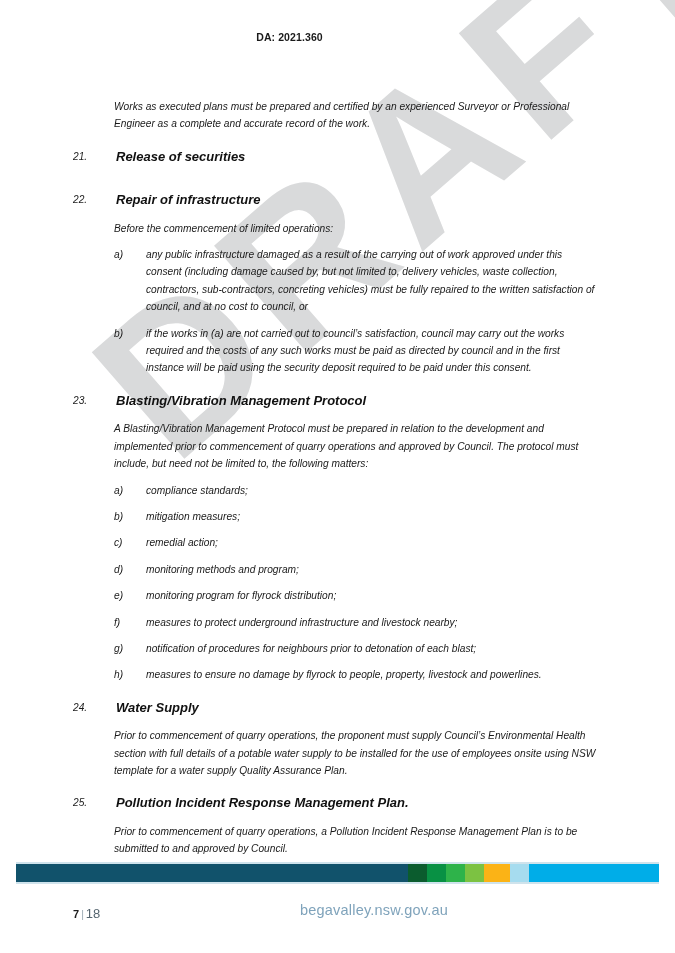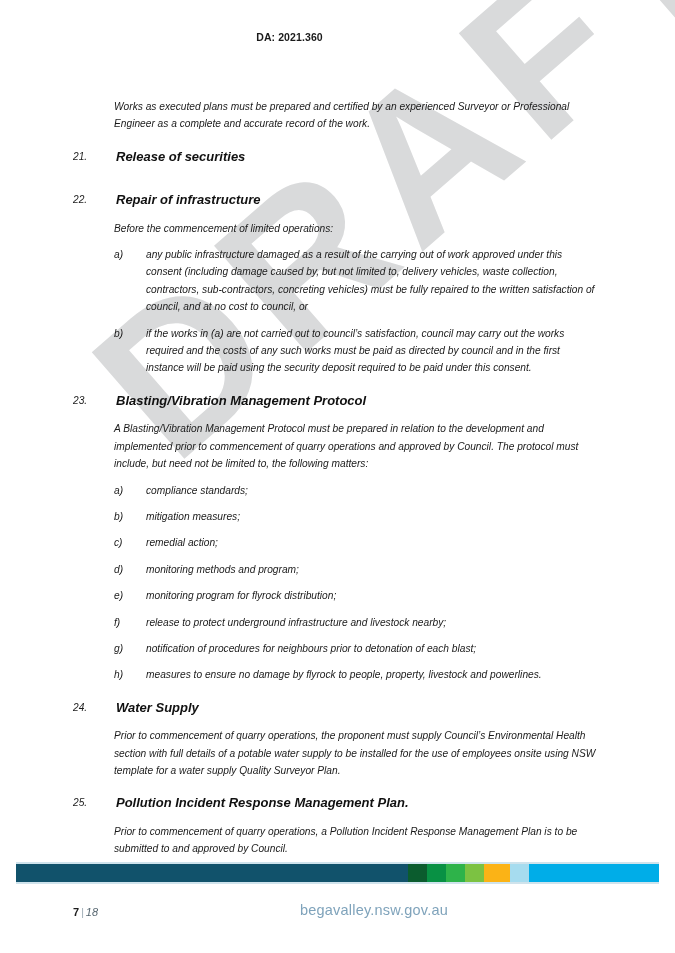--- a/index.html
+++ b/index.html
@@ -154,23 +154,22 @@
     font-weight: 700;
     color: #1c1c1c;
     font-size: 11px;
   }
   .footer-page .pg-sep {
     color: #9aa9b3;
     margin: 0 2px;
     font-weight: 400;
   }
   .footer-page .pg-total {
-    font-size: 11px;
+    font-size: 13px;
     color: #55656f;
-    font-style: italic;
   }
   .footer-url {
     position: absolute;
     left: 0;
     top: 40px;
     width: 658px;
     text-align: center;
     padding-left: 90px;
     box-sizing: border-box;
     font-size: 14.5px;
@@ -251,41 +250,41 @@
         <span>monitoring methods and program;</span>
       </div>
       <div class="gap-sm"></div>
       <div class="subitem">
         <span class="subitem-letter">e)</span>
         <span>monitoring program for flyrock distribution;</span>
       </div>
       <div class="gap-sm"></div>
       <div class="subitem">
         <span class="subitem-letter">f)</span>
-        <span>release to protect underground infrastructure and livestock nearby;</span>
+        <span>measures to protect underground infrastructure and livestock nearby;</span>
       </div>
       <div class="gap-sm"></div>
       <div class="subitem">
         <span class="subitem-letter">g)</span>
         <span>notification of procedures for neighbours prior to detonation of each blast;</span>
       </div>
       <div class="gap-sm"></div>
       <div class="subitem">
         <span class="subitem-letter">h)</span>
         <span>measures to ensure no damage by flyrock to people, property, livestock and powerlines.</span>
       </div>
 
       <div class="gap-md"></div>
 
       <div class="cond">
         <span class="cond-num">24.</span>
         <p class="cond-title">Water Supply</p>
       </div>
       <div class="gap-sm"></div>
-      <p class="para">Prior to commencement of quarry operations, the proponent must supply Council’s Environmental Health section with full details of a potable water supply to be installed for the use of employees onsite using NSW template for a water supply Quality Surveyor Plan.</p>
+      <p class="para">Prior to commencement of quarry operations, the proponent must supply Council’s Environmental Health section with full details of a potable water supply to be installed for the use of employees onsite using NSW template for a water supply Quality Assurance Plan.</p>
 
       <div class="gap-md"></div>
 
       <div class="cond">
         <span class="cond-num">25.</span>
         <p class="cond-title">Pollution Incident Response Management Plan.</p>
       </div>
       <div class="gap-sm"></div>
       <p class="para">Prior to commencement of quarry operations, a Pollution Incident Response Management Plan is to be submitted to and approved by Council.</p>
 

